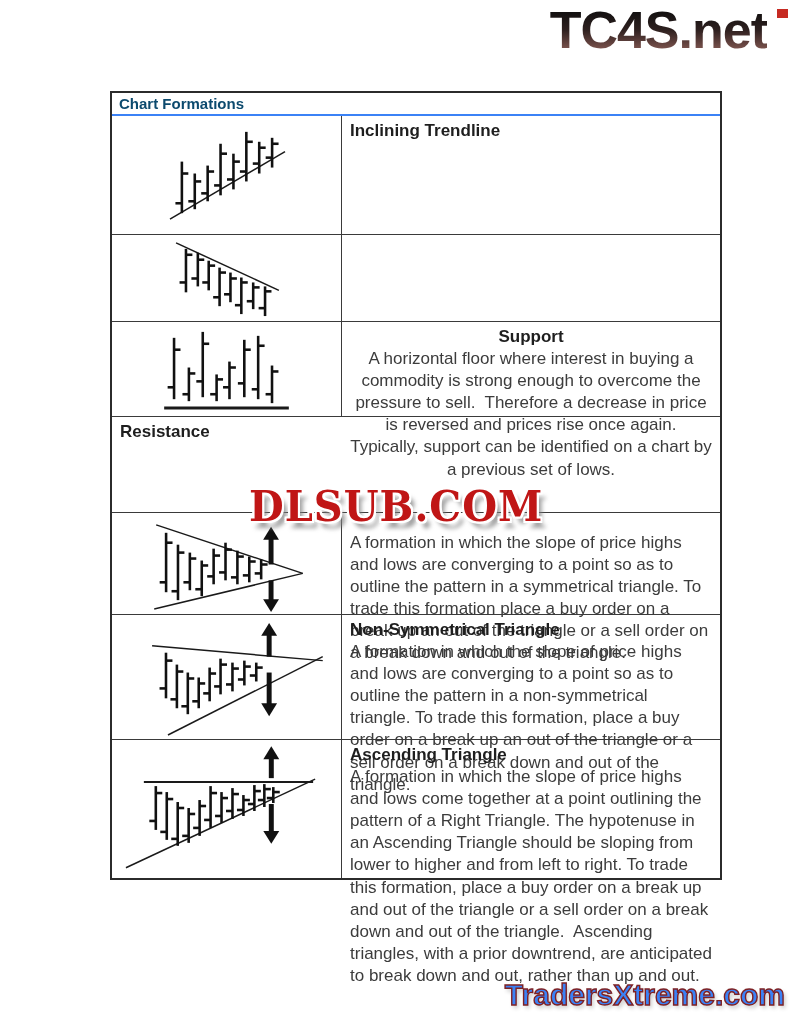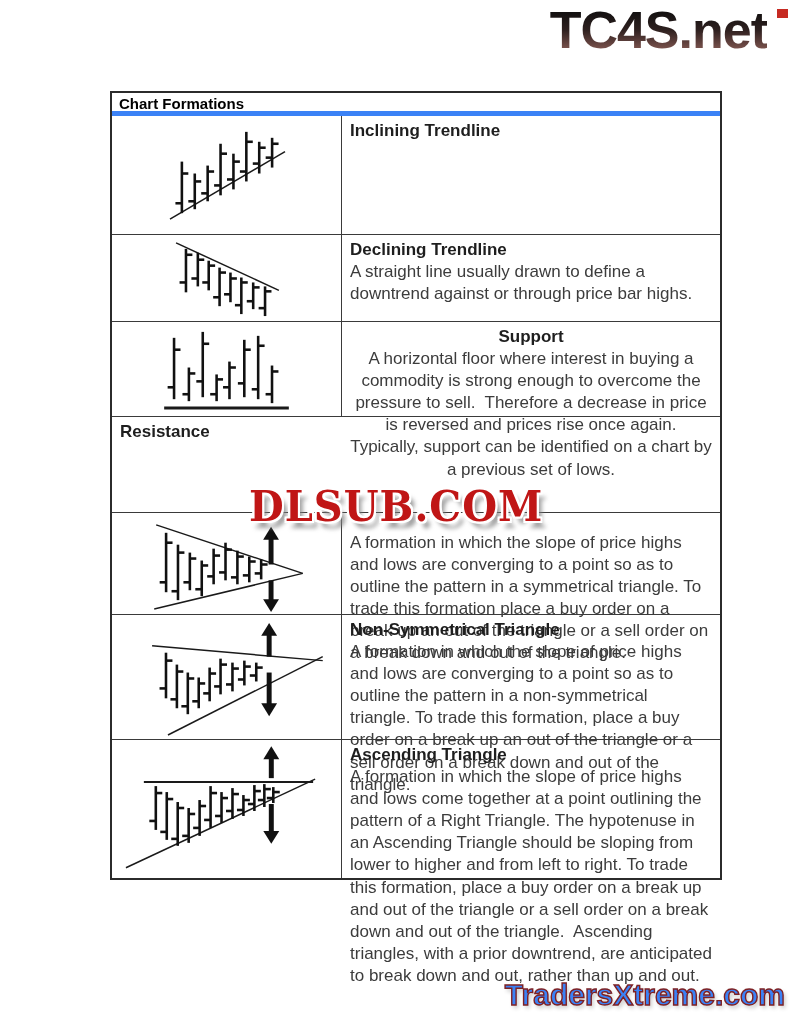--- a/index.html
+++ b/index.html
@@ -9,22 +9,22 @@
   
   .tc4s{position:absolute;top:0px;right:24px;font-size:52px;font-weight:bold;letter-spacing:-1px;
         font-family:"Liberation Sans",sans-serif;
         background:linear-gradient(180deg,#0e0e0e 15%,#2e201f 50%,#9a6760 95%);
         -webkit-background-clip:text;background-clip:text;color:transparent;}
   .corner-chip{position:absolute;top:9px;right:3px;width:11px;height:9px;background:#c62a22;}
 
   
   .doc-table{position:absolute;left:110px;top:91px;width:612px;box-sizing:border-box;
              border:2px solid #2b2b2b;background:#fff;}
-  .title-row{box-sizing:border-box;height:23px;border-bottom:5px solid #3b82f6;
-             font-size:15px;font-weight:bold;color:#000000;padding:2px 0 0 7px;letter-spacing:0px;}
+  .title-row{box-sizing:border-box;height:23px;border-bottom:2px solid #3b82f6;
+             font-size:15px;font-weight:bold;color:#0c4a6e;padding:2px 0 0 7px;letter-spacing:0px;}
   .row{display:flex;box-sizing:border-box;border-bottom:1px solid #3a3a3a;}
   .row:last-child{border-bottom:none;}
   .cell-fig{width:230px;box-sizing:border-box;border-right:1px solid #3a3a3a;position:relative;flex:none;}
   .cell-fig svg{position:absolute;left:0;top:0;width:100%;height:100%;}
   .cell-text{flex:1;padding:4px 8px 0 8px;font-size:17px;line-height:1.3;color:#3c3c3c;
              white-space:pre-wrap;}
   .cell-text .hd{font-weight:bold;color:#1e1e1e;}
   .cell-text.no-heading{padding-top:19px;}
 
   
@@ -107,21 +107,20 @@
               <line x1="123.5" y1="71" x2="130" y2="71" stroke="#111111" stroke-width="2.6"></line>
               <line x1="130" y1="48" x2="136.5" y2="48" stroke="#111111" stroke-width="2.6"></line>
               <line x1="142" y1="48" x2="142" y2="75" stroke="#111111" stroke-width="2.6"></line>
               <line x1="135.5" y1="67" x2="142" y2="67" stroke="#111111" stroke-width="2.6"></line>
               <line x1="142" y1="53" x2="148.5" y2="53" stroke="#111111" stroke-width="2.6"></line>
               <line x1="154" y1="52" x2="154" y2="82" stroke="#111111" stroke-width="2.6"></line>
               <line x1="147.5" y1="74" x2="154" y2="74" stroke="#111111" stroke-width="2.6"></line>
               <line x1="154" y1="57" x2="160.5" y2="57" stroke="#111111" stroke-width="2.6"></line>
             </svg>
           </div>
-          <div class="cell-text"><div class="hd">Declining Trendline</div><div>A straight line usually drawn to define a downtrend against or through price bar highs.</div></div>
         </div>
         <div class="row" style="height: 95px; text-align: center;">
           <div class="cell-fig">
             <svg viewBox="0 0 230 95">
               <line x1="52" y1="87" x2="178" y2="87" stroke="#1a1a1a" stroke-width="3"></line>
               <line x1="62" y1="16" x2="62" y2="78" stroke="#111111" stroke-width="2.6"></line>
               <line x1="55.5" y1="66" x2="62" y2="66" stroke="#111111" stroke-width="2.6"></line>
               <line x1="62" y1="28" x2="68.5" y2="28" stroke="#111111" stroke-width="2.6"></line>
               <line x1="77" y1="46" x2="77" y2="80" stroke="#111111" stroke-width="2.6"></line>
               <line x1="70.5" y1="73" x2="77" y2="73" stroke="#111111" stroke-width="2.6"></line>

